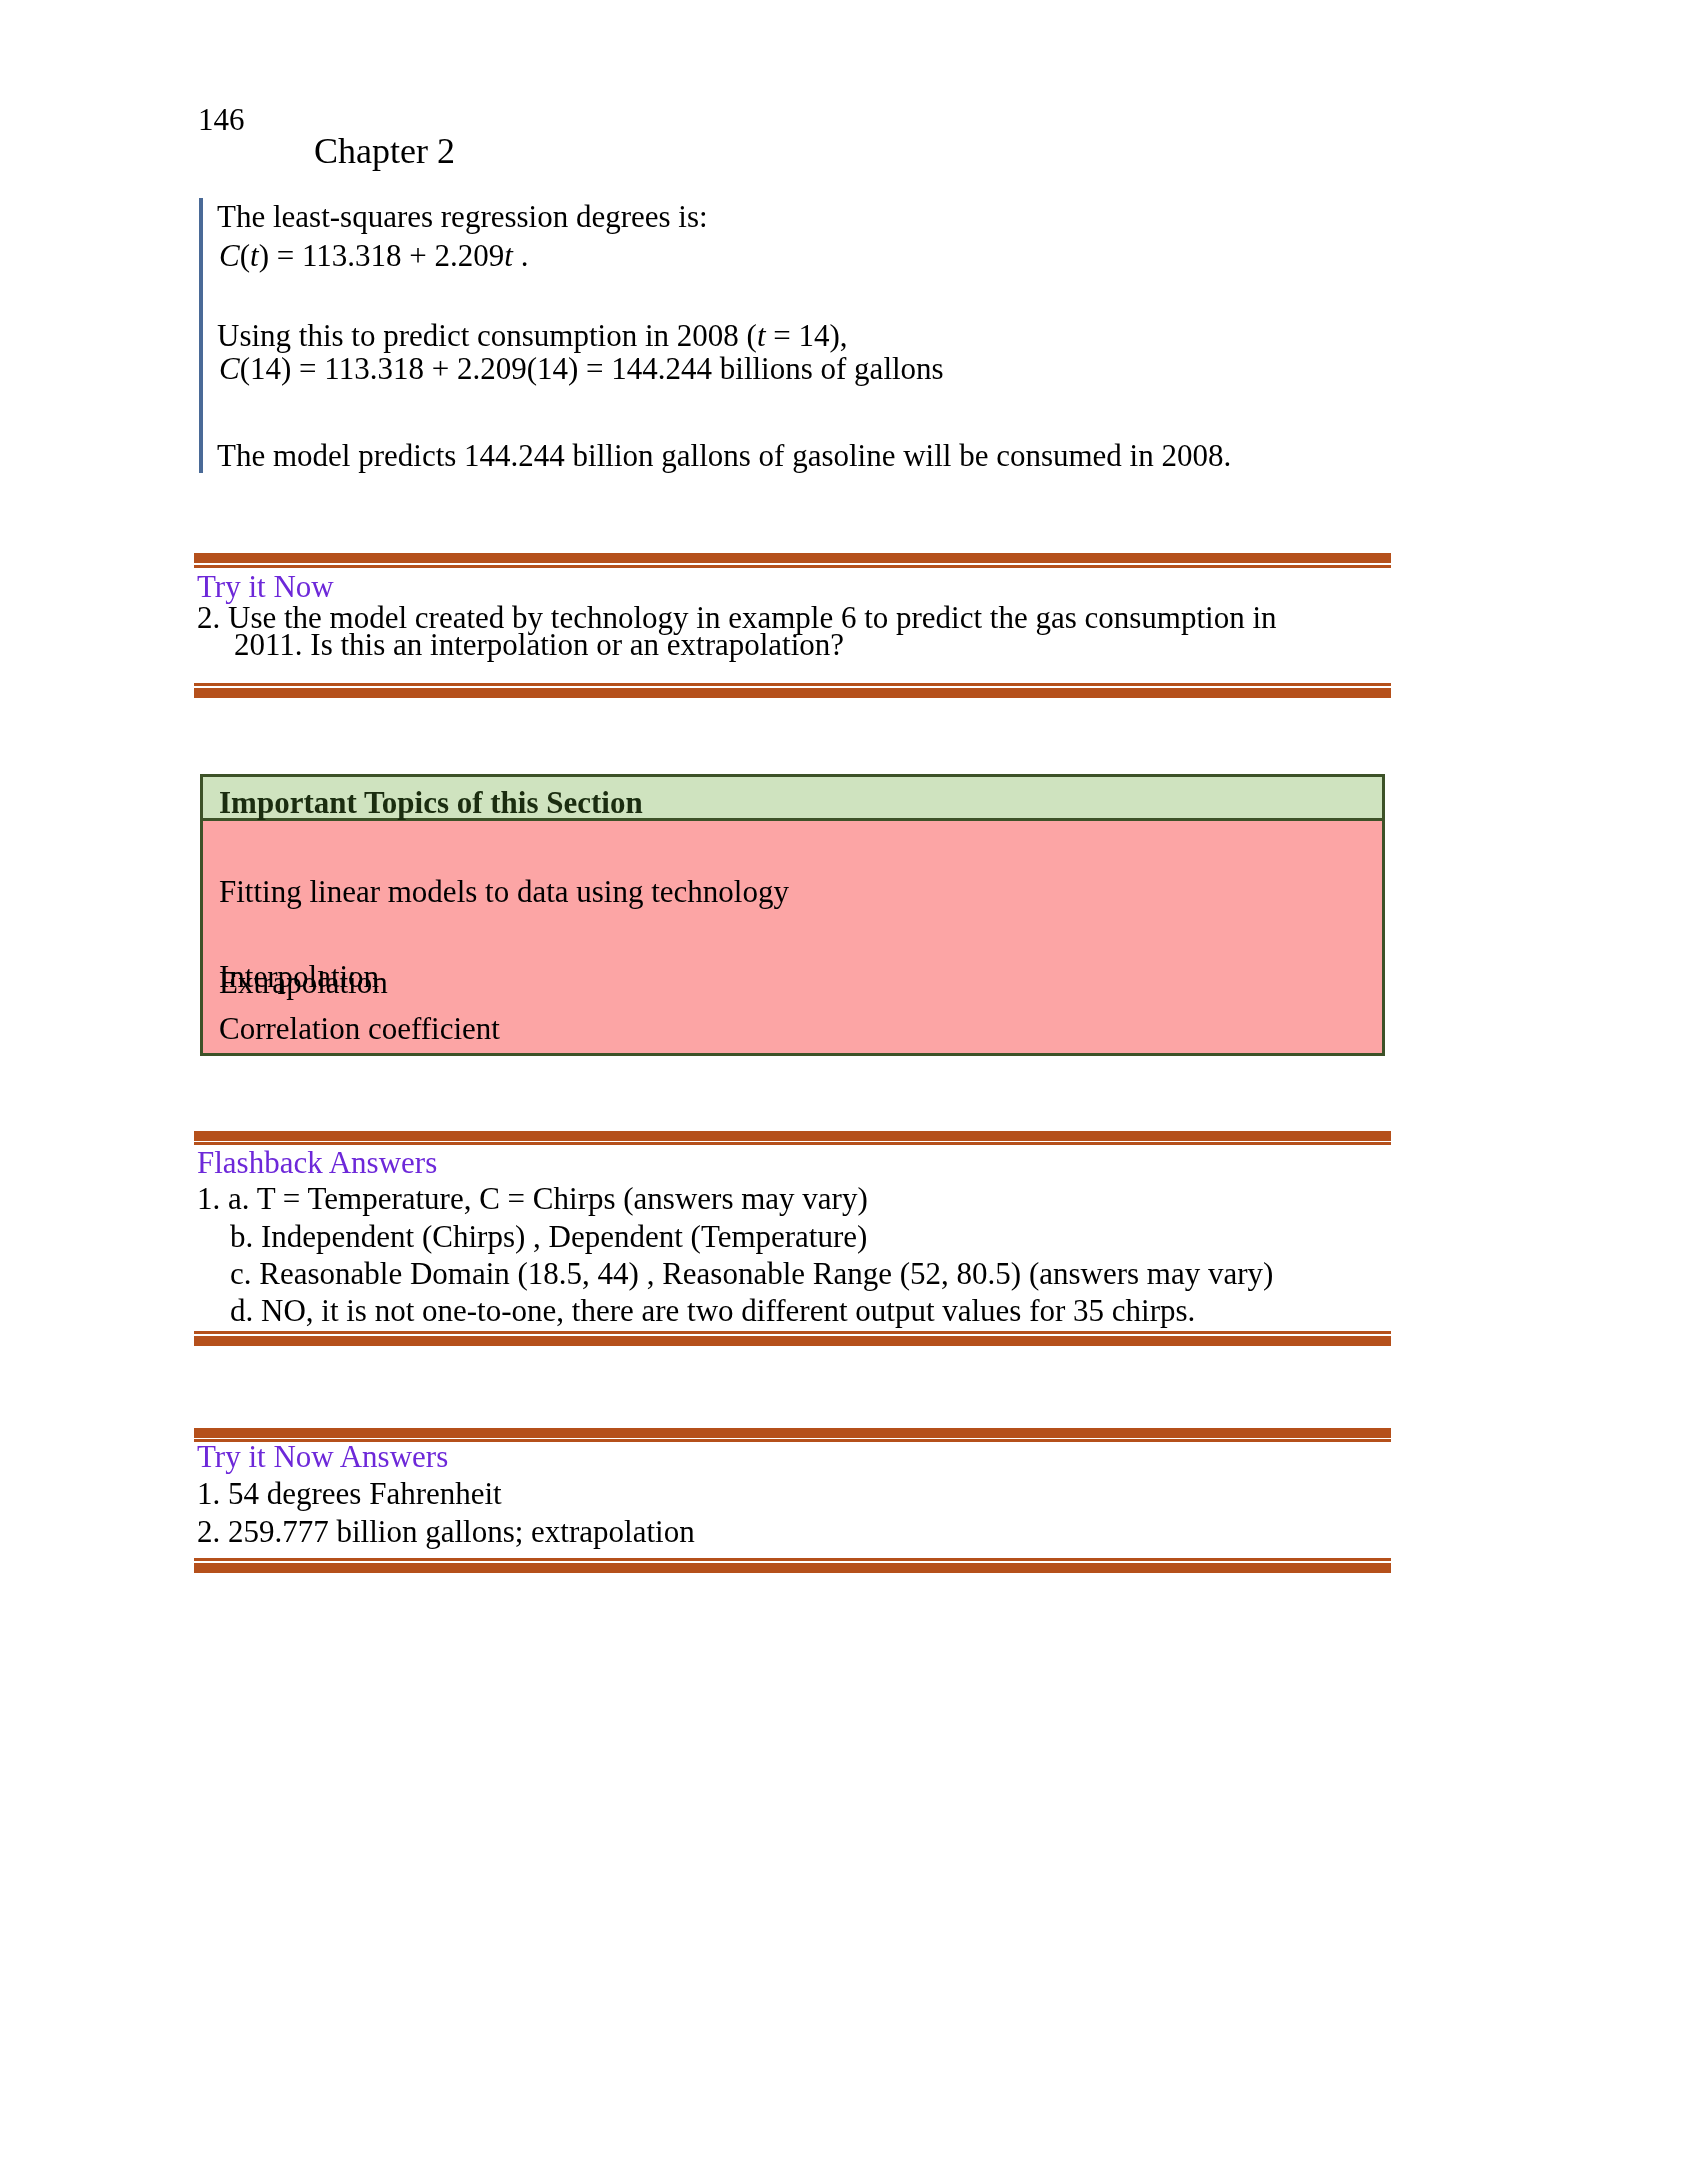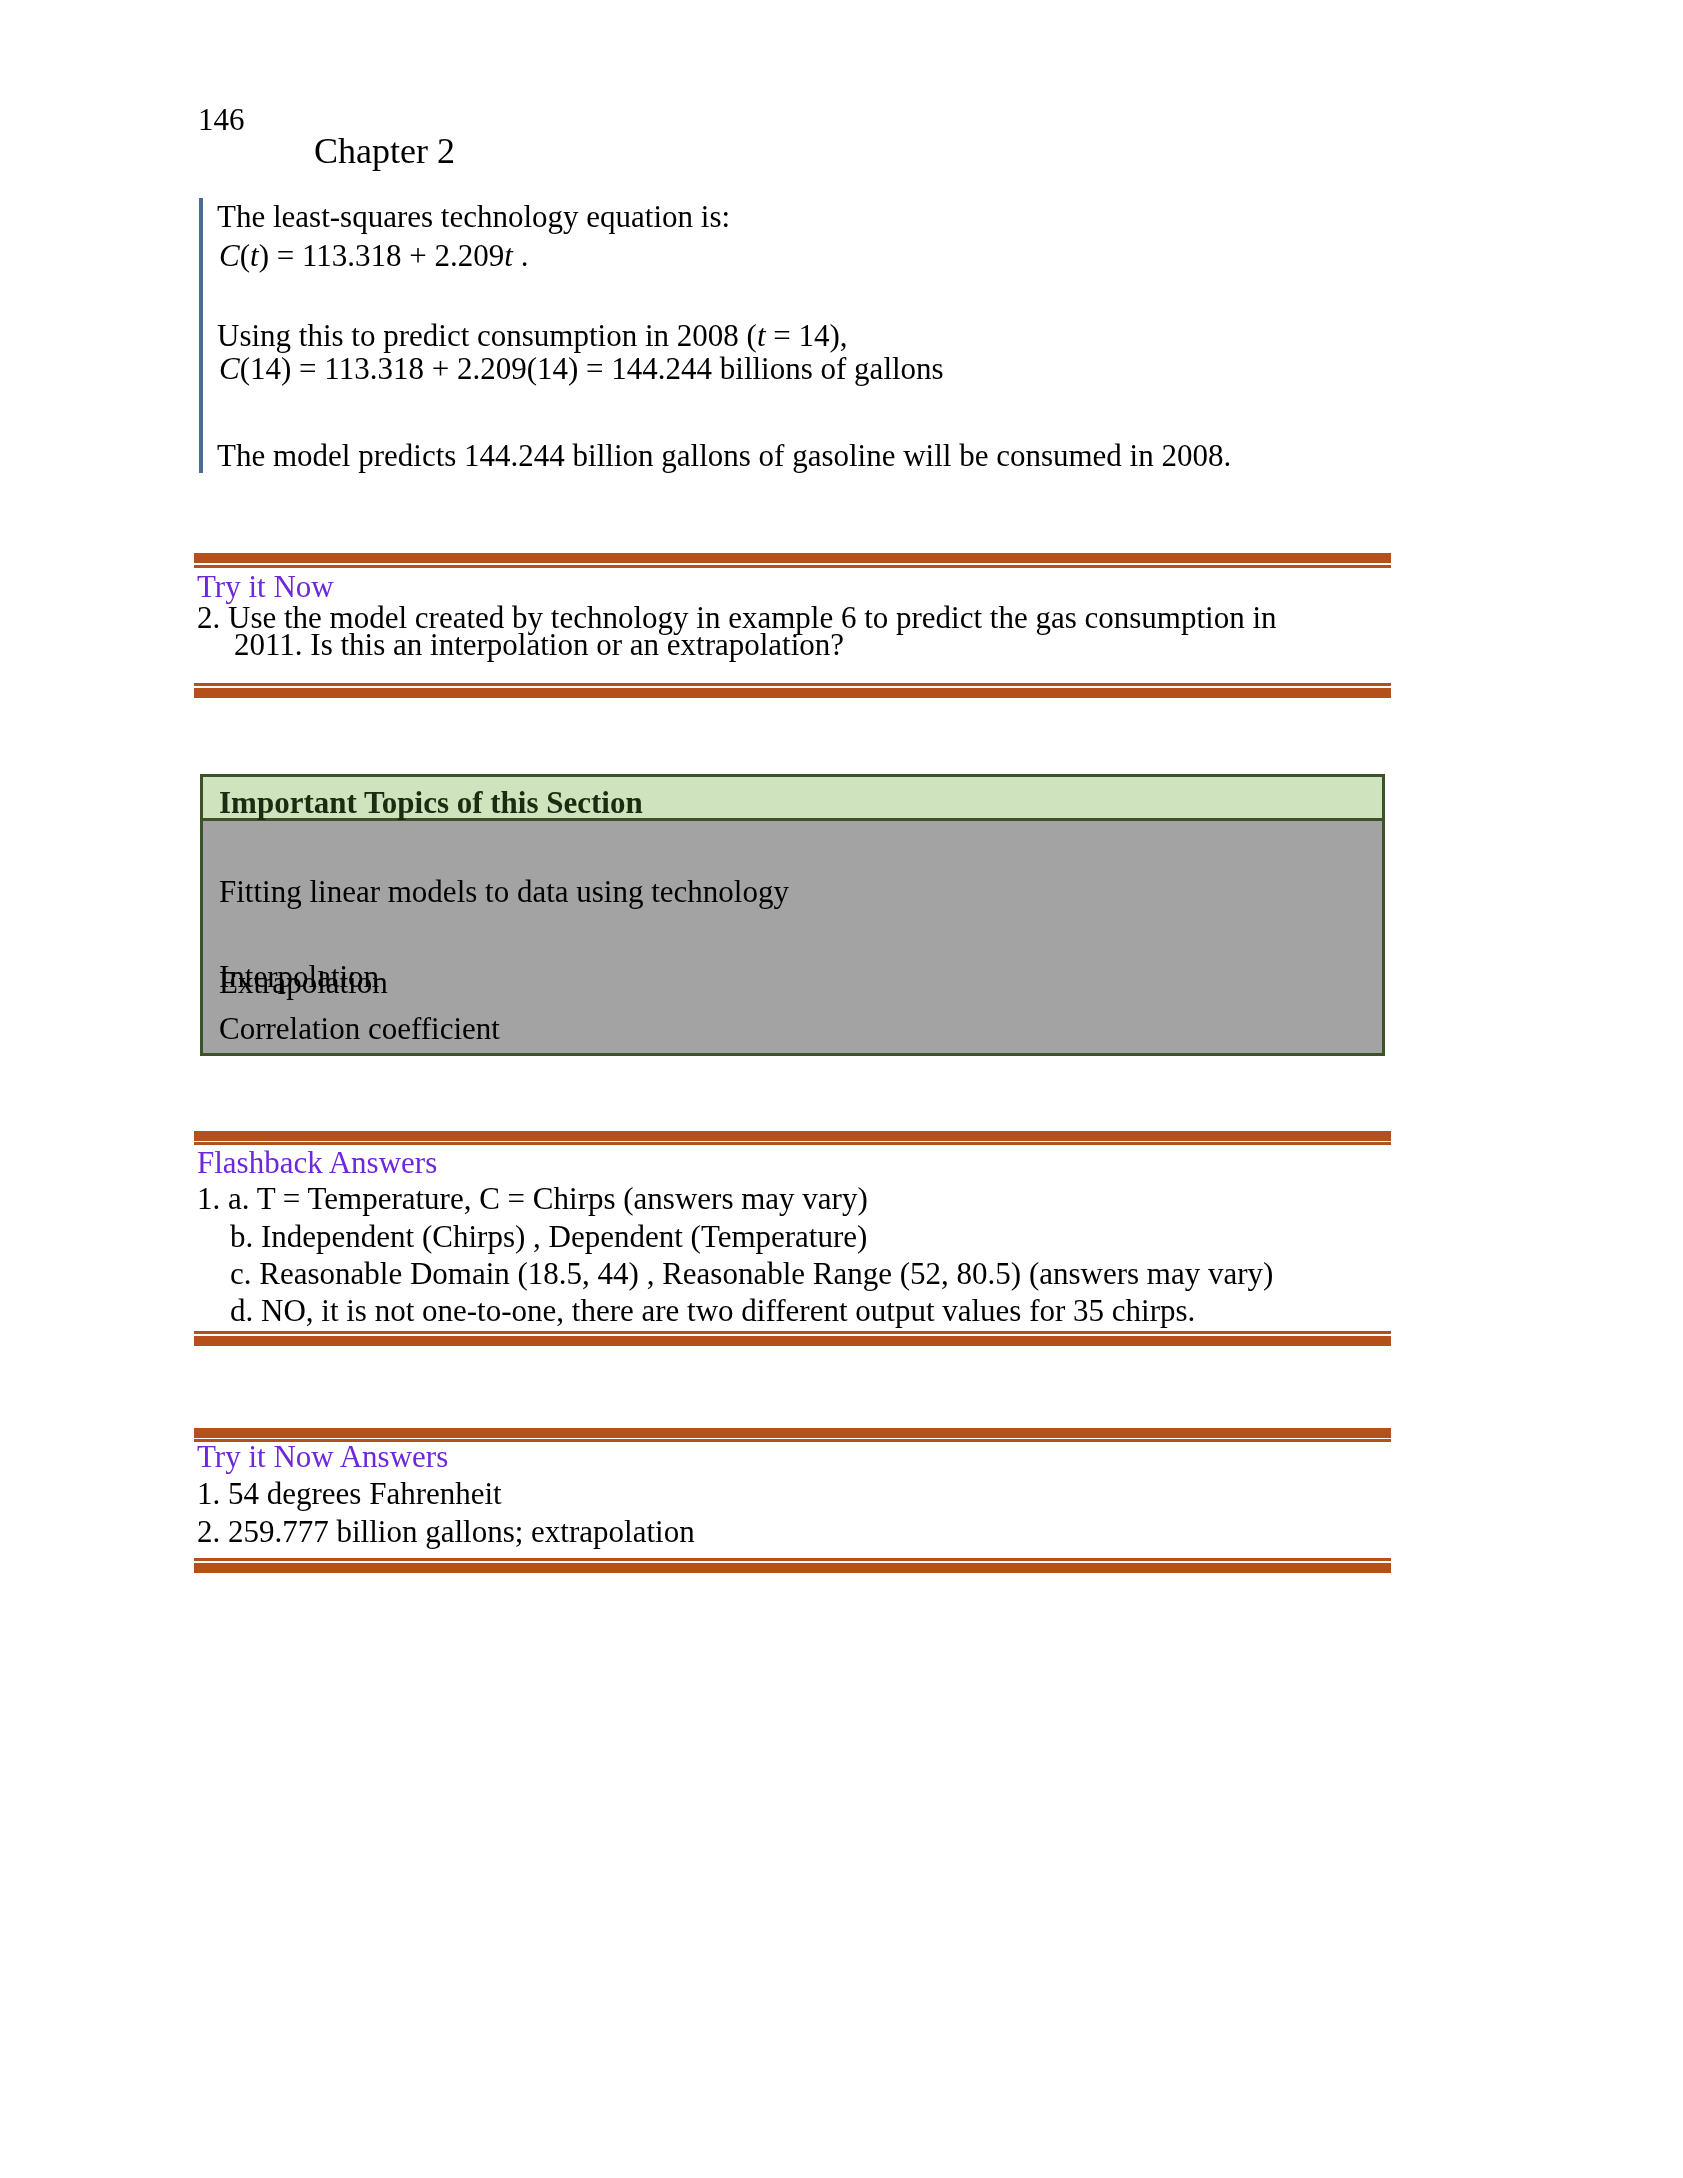--- a/index.html
+++ b/index.html
@@ -9,34 +9,34 @@
   .txt { font-size:31px; line-height:31px; }
   .page-num { left:198px; top:102px; font-size:31px; }
   .chapter { left:314px; top:86px; font-size:36px;margin-top:44px; }
   .example-bar { position:absolute; left:199px; top:198px; width:4px; height:275px; background:#4a6a97; }
   .math { font-family:"Liberation Serif", serif; }
   .math i { font-style:italic; }
   .rule-thick { position:absolute; left:194px; width:1197px; height:10px; background:#b5501b; }
   .rule-thin  { position:absolute; left:194px; width:1197px; height:3px;  background:#b5501b; }
   .box-heading { color:#6d28d9; font-size:31px; }
   .topics-box { position:absolute; left:200px; top:774px; width:1179px; height:276px;
-                border:3px solid #3d5228; background:#a3a3a3; }
+                border:3px solid #3d5228; background:#fca5a5; }
   .topics-head { position:absolute; left:0; top:0; right:0; height:41px; background:#cfe3bf;
                  border-bottom:3px solid #3d5228; }
   .topics-head span { position:absolute; left:16px; top:8px; font-weight:bold; font-size:31px; color:#1b2d10; }
   .topic-item { position:absolute; left:16px; font-size:31px; }
 </style>
 </head>
 <body>
 
 <div class="abs page-num">146</div>
 <div class="abs chapter">Chapter 2</div>
 
 <div class="example-bar"></div>
-<div class="abs txt" style="left:217px; top:201px;">The least-squares technology equation is:</div>
+<div class="abs txt" style="left:217px; top:201px;">The least-squares regression degrees is:</div>
 <div class="abs txt math" style="left:219px; top:240px;">
   <i>C</i>(<i>t</i>) = <span>113.318 + 2.209</span><i>t</i><span> .</span>
 </div>
 <div class="abs txt" style="left:217px; top:320px;">
   <span>Using this to predict consumption in 2008 (</span><i>t</i><span> = 14),</span>
 </div>
 <div class="abs txt math" style="left:219px; top:353px;">
   <i>C</i><span>(14) = 113.318 + 2.209(14) = 144.244</span><span> billions of gallons</span>
 </div>
 <div class="abs txt" style="left:217px; top:440px;">The model predicts 144.244 billion gallons of gasoline will be consumed in 2008.</div>

